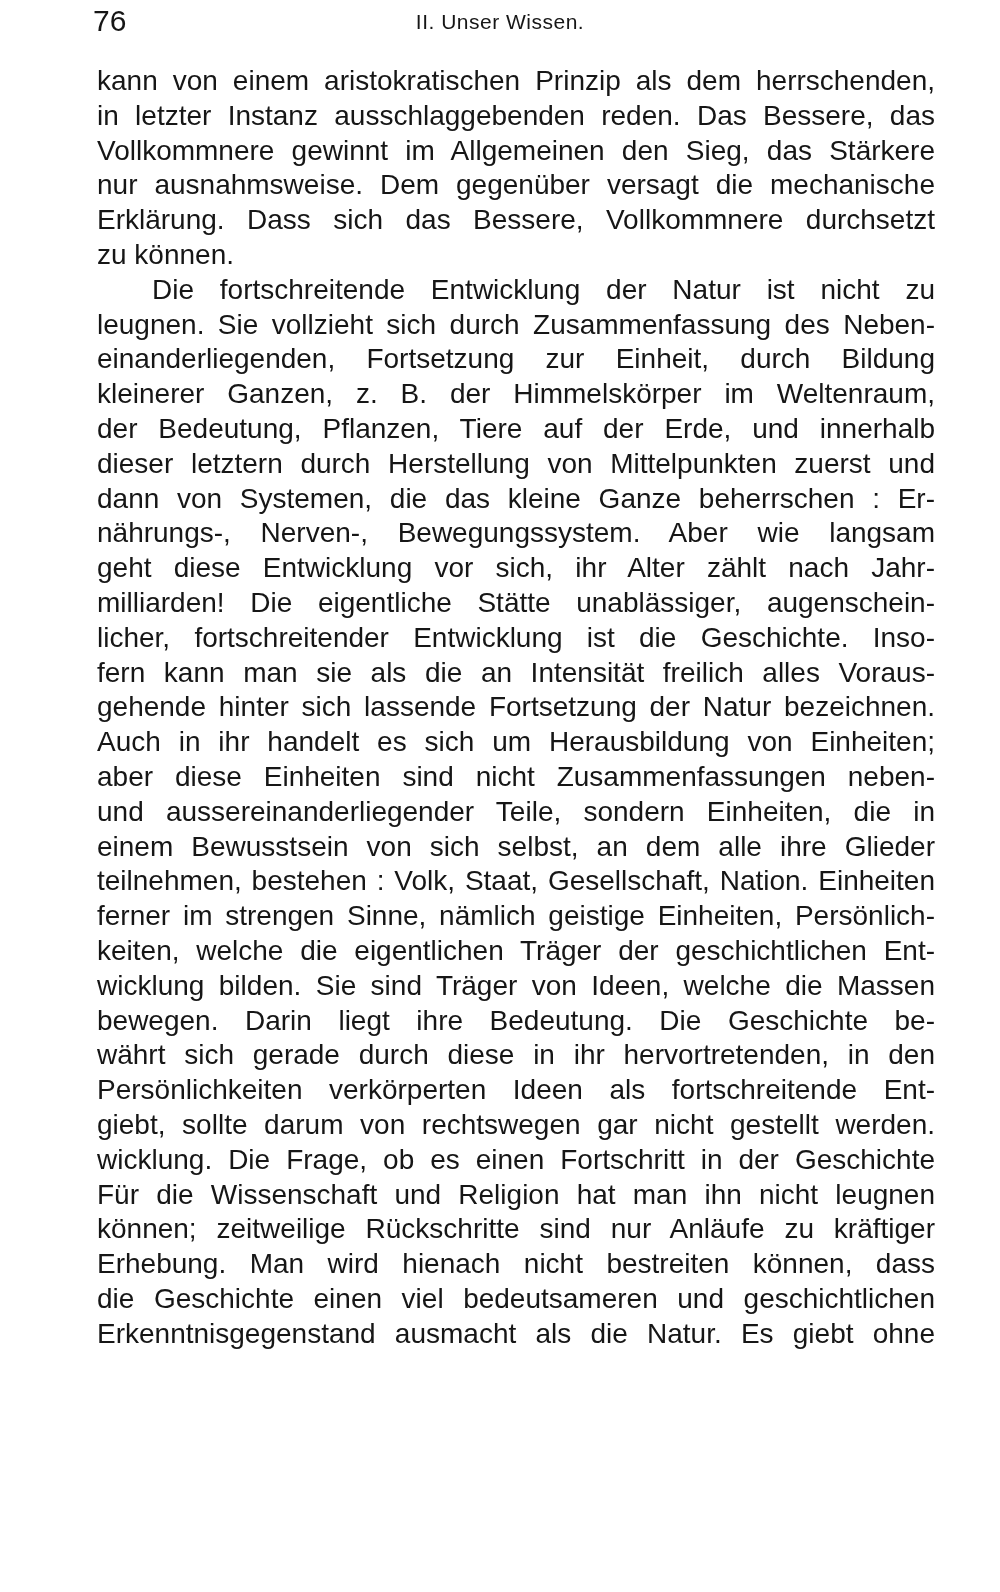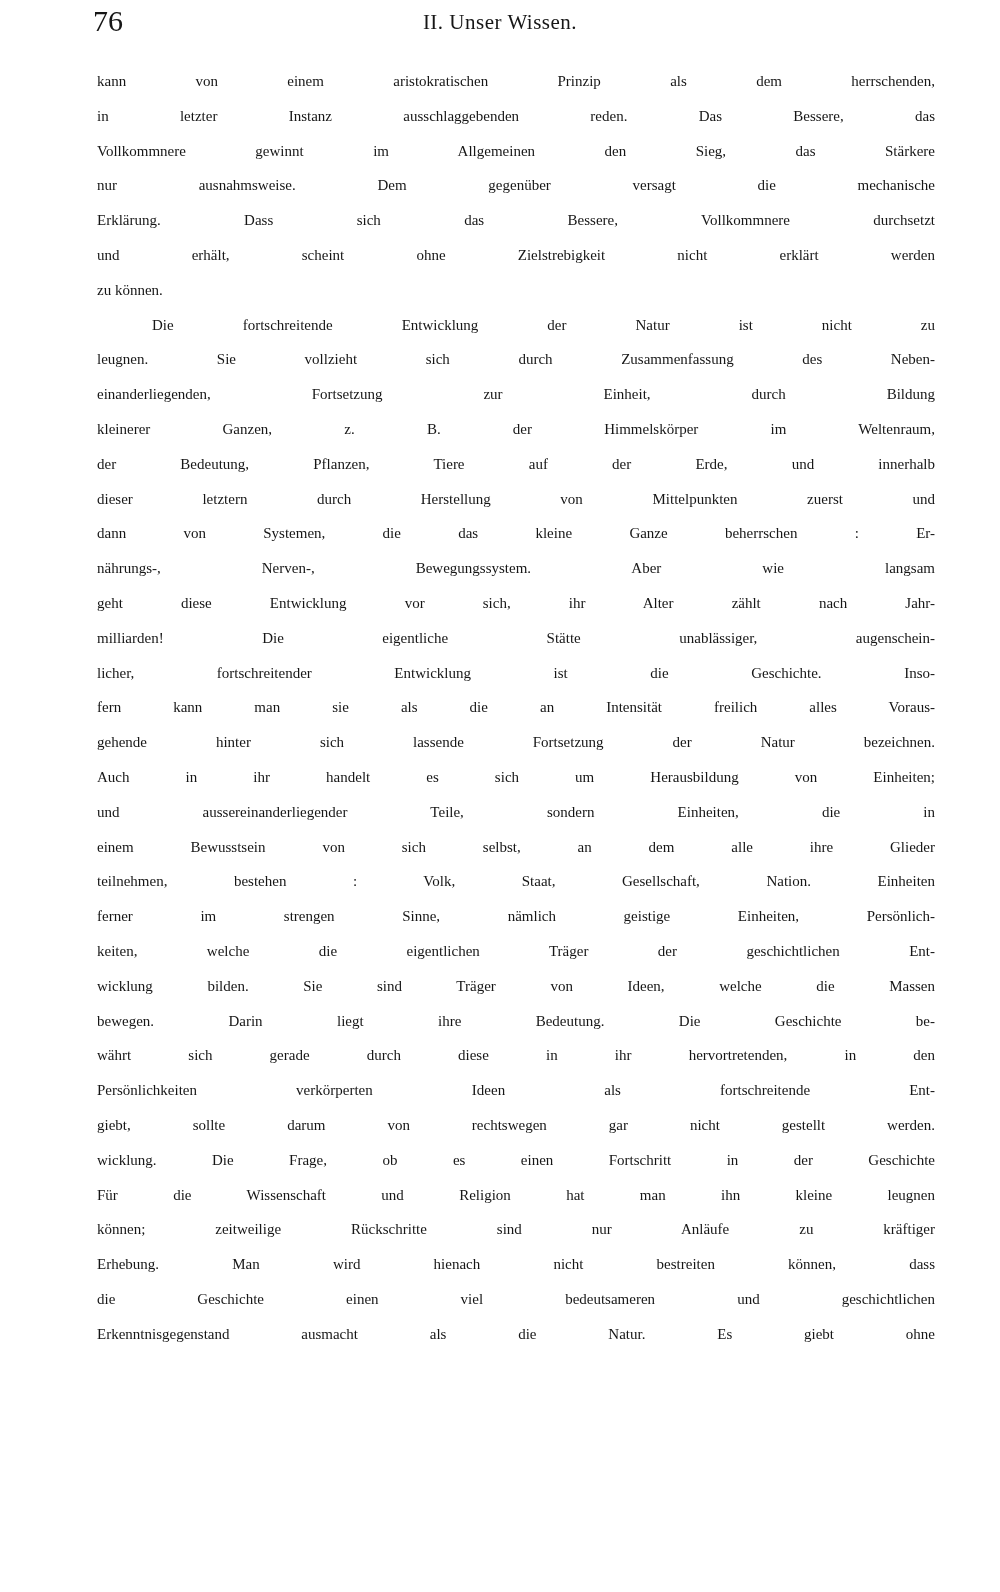--- a/index.html
+++ b/index.html
@@ -5,21 +5,21 @@
   html, body {
     margin: 0;
     padding: 0;
     background: #ffffff;
   }
   .page {
     position: relative;
     width: 1000px;
     height: 1592px;
     background: #ffffff;
-    font-family: Liberation Serif, serif;
+    font-family: Liberation Sans, sans-serif;
     color: #161616;
     overflow: hidden;
   }
   .page-number {
     position: absolute;
     left: 93px;
     top: 6px;
     font-size: 30px;
     line-height: 1;
   }
@@ -30,21 +30,21 @@
     width: 100%;
     text-align: center;
     font-size: 21px;
     letter-spacing: 0.5px;
   }
   .body-text {
     position: absolute;
     left: 97px;
     top: 64px;
     width: 838px;
-    font-size: 15px;
+    font-size: 28px;
     line-height: 34.8px;
   }
   .paragraph { margin: 0; }
   .line {
     text-align: justify;
     text-align-last: justify;
     text-justify: inter-word;
     white-space: normal;
   }
   .line.last-left {
@@ -60,49 +60,49 @@
 <div class="page">
   <div class="page-number">76</div>
   <div class="running-head">II. Unser Wissen.</div>
   <div class="body-text">
       <div class="paragraph">
         <div class="line">kann von einem aristokratischen Prinzip als dem herrschenden,</div>
         <div class="line">in letzter Instanz ausschlaggebenden reden.  Das Bessere, das</div>
         <div class="line">Vollkommnere gewinnt im Allgemeinen den Sieg, das Stärkere</div>
         <div class="line">nur ausnahmsweise.  Dem gegenüber versagt die mechanische</div>
         <div class="line">Erklärung.  Dass sich das Bessere, Vollkommnere durchsetzt</div>
-        <div class="line">und erhält, scheint ohne Zielstrebigkeit nicht erklärt werden</div>
         <div class="line last-left">zu können.</div>
       </div>
       <div class="paragraph">
         <div class="line first-indent">Die fortschreitende Entwicklung der Natur ist nicht zu</div>
         <div class="line">leugnen.  Sie vollzieht sich durch Zusammenfassung des Neben-</div>
         <div class="line">einanderliegenden, Fortsetzung zur Einheit, durch Bildung</div>
         <div class="line">kleinerer Ganzen, z. B. der Himmelskörper im Weltenraum,</div>
         <div class="line">der Bedeutung, Pflanzen, Tiere auf der Erde, und innerhalb</div>
         <div class="line">dieser letztern durch Herstellung von Mittelpunkten zuerst und</div>
         <div class="line">dann von Systemen, die das kleine Ganze beherrschen : Er-</div>
         <div class="line">nährungs-, Nerven-, Bewegungssystem.  Aber wie langsam</div>
         <div class="line">geht diese Entwicklung vor sich, ihr Alter zählt nach Jahr-</div>
         <div class="line">milliarden!  Die eigentliche Stätte unablässiger, augenschein-</div>
         <div class="line">licher, fortschreitender Entwicklung ist die Geschichte.  Inso-</div>
         <div class="line">fern kann man sie als die an Intensität freilich alles Voraus-</div>
         <div class="line">gehende hinter sich lassende Fortsetzung der Natur bezeichnen.</div>
         <div class="line">Auch in ihr handelt es sich um Herausbildung von Einheiten;</div>
+        <div class="line">aber diese Einheiten sind nicht Zusammenfassungen neben-</div>
         <div class="line">und aussereinanderliegender Teile, sondern Einheiten, die in</div>
         <div class="line">einem Bewusstsein von sich selbst, an dem alle ihre Glieder</div>
         <div class="line">teilnehmen, bestehen : Volk, Staat, Gesellschaft, Nation.  Einheiten</div>
         <div class="line">ferner im strengen Sinne, nämlich geistige Einheiten, Persönlich-</div>
         <div class="line">keiten, welche die eigentlichen Träger der geschichtlichen Ent-</div>
         <div class="line">wicklung bilden.  Sie sind Träger von Ideen, welche die Massen</div>
         <div class="line">bewegen.  Darin liegt ihre Bedeutung.  Die Geschichte be-</div>
         <div class="line">währt sich gerade durch diese in ihr hervortretenden, in den</div>
         <div class="line">Persönlichkeiten verkörperten Ideen als fortschreitende Ent-</div>
         <div class="line">giebt, sollte darum von rechtswegen gar nicht gestellt werden.</div>
         <div class="line">wicklung.  Die Frage, ob es einen Fortschritt in der Geschichte</div>
-        <div class="line">Für die Wissenschaft und Religion hat man ihn kleine leugnen</div>
+        <div class="line">Für die Wissenschaft und Religion hat man ihn nicht leugnen</div>
         <div class="line">können; zeitweilige Rückschritte sind nur Anläufe zu kräftiger</div>
         <div class="line">Erhebung.  Man wird hienach nicht bestreiten können, dass</div>
         <div class="line">die Geschichte einen viel bedeutsameren und geschichtlichen</div>
         <div class="line">Erkenntnisgegenstand ausmacht als die Natur.  Es giebt ohne</div>
       </div>
     </div>
 </div>
 
 </body></html>

